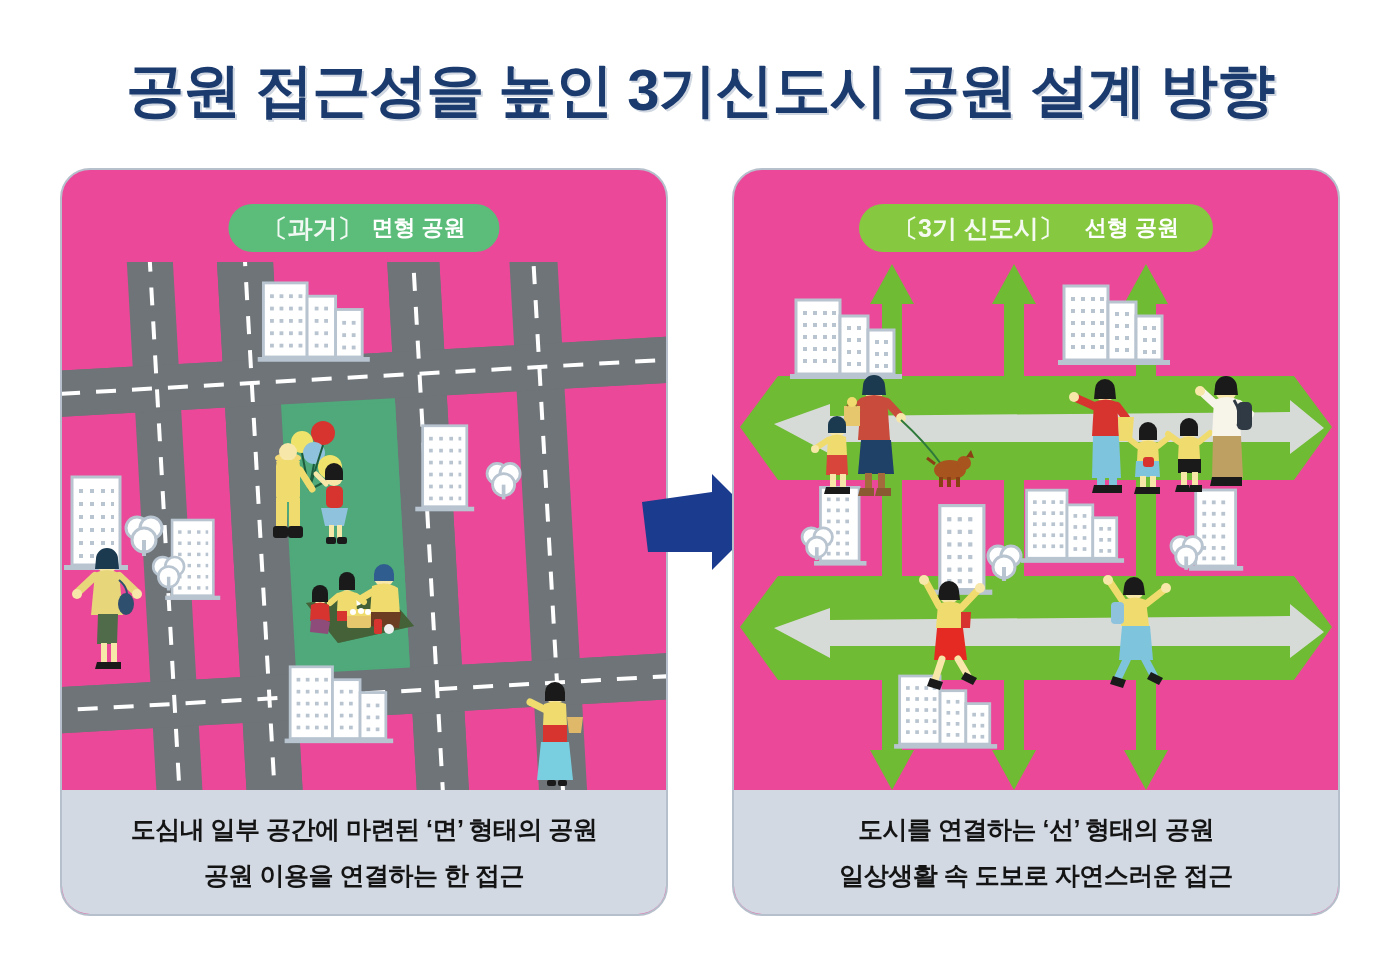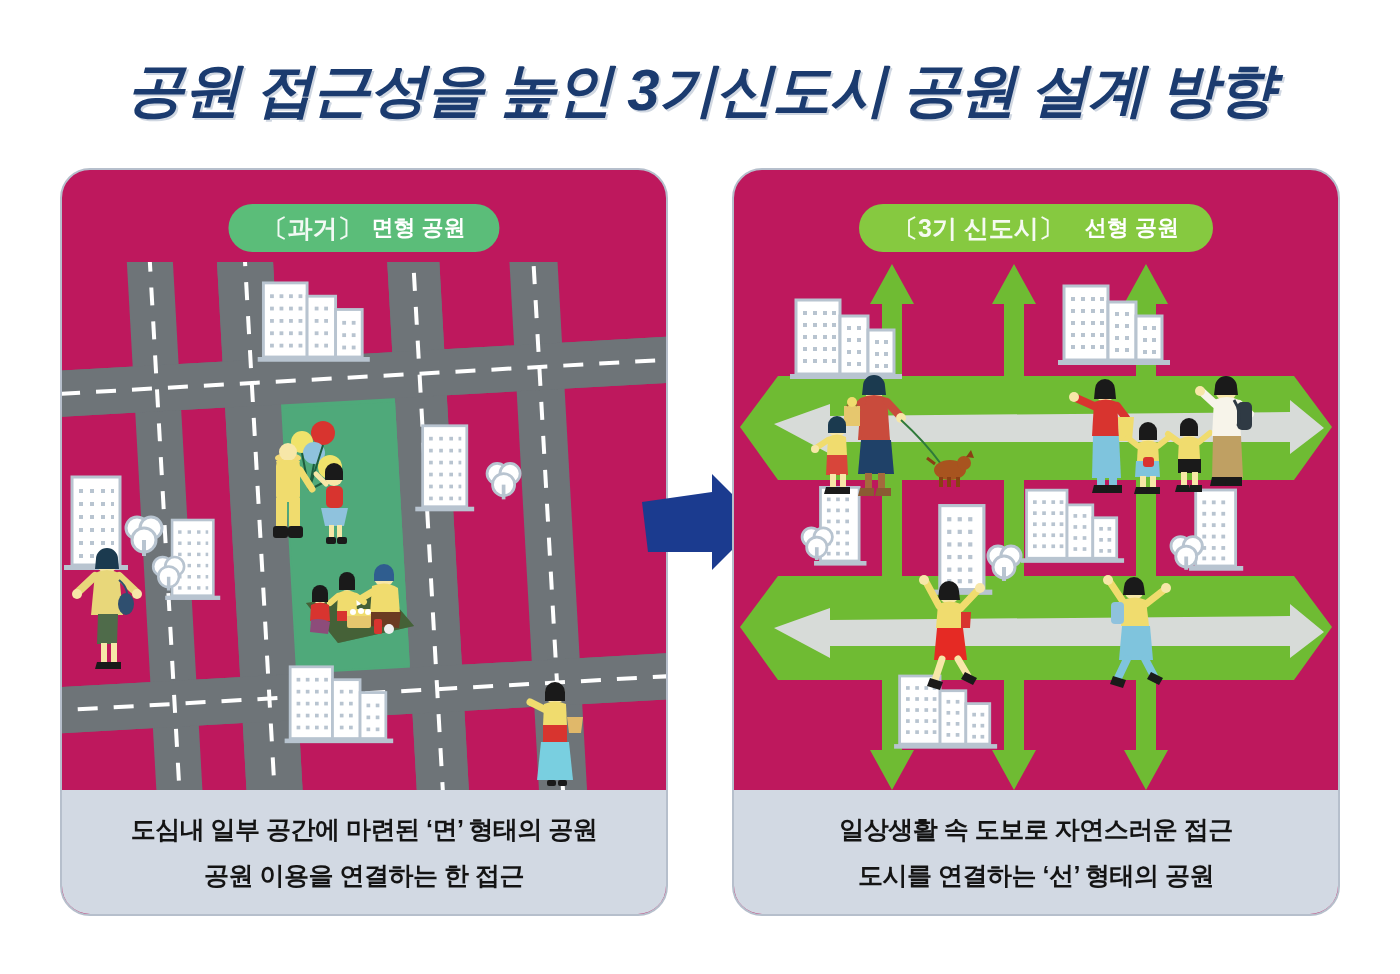--- a/index.html
+++ b/index.html
@@ -16,27 +16,26 @@
   
   .title{
     position:absolute;left:0;top:52px;width:1400px;
     text-align:center;
     font-size:58px;
     font-weight:bold;
     color:#1b3b6f;
     letter-spacing:-1px;
     white-space:nowrap;
     text-shadow:2px 2px 0 rgba(120,140,170,.35);
-    font-style:italic;
   }
 
   
   .panel{
     position:absolute;top:168px;width:608px;height:748px;
-    background:#be185d;
+    background:#ec4899;
     border:2px solid #b6bfcc;
     border-radius:30px;
     box-sizing:border-box;
     overflow:hidden;
   }
   #panel-left{left:60px;}
   #panel-right{left:732px;}
 
   .caption{
     position:absolute;left:0;bottom:0;width:100%;height:124px;
@@ -556,18 +555,18 @@
           <path d="M388 364 l28 0 l3 34 l-34 0 z" fill="#7fc4dd"></path>
           <path d="M393 397 L384 416 M411 397 L420 414" stroke="#7fc4dd" stroke-width="8" stroke-linecap="round"></path>
           <path d="M379 414 l13 4 l-3 8 l-13 -4 z" fill="#1a1a1a"></path>
           <path d="M417 410 l12 6 l-4 7 l-12 -6 z" fill="#1a1a1a"></path>
           <rect x="377" y="340" width="13" height="22" rx="4" fill="#8fc2dd"></rect>
         </g>
       </svg>
     </div>
 
     <div class="caption">
+      <div>도시를 연결하는 ‘선’ 형태의 공원</div>
       <div>일상생활 속 도보로 자연스러운 접근</div>
-      <div>도시를 연결하는 ‘선’ 형태의 공원</div>
     </div>
   </div>
 
 </div>
 
 </body></html>

